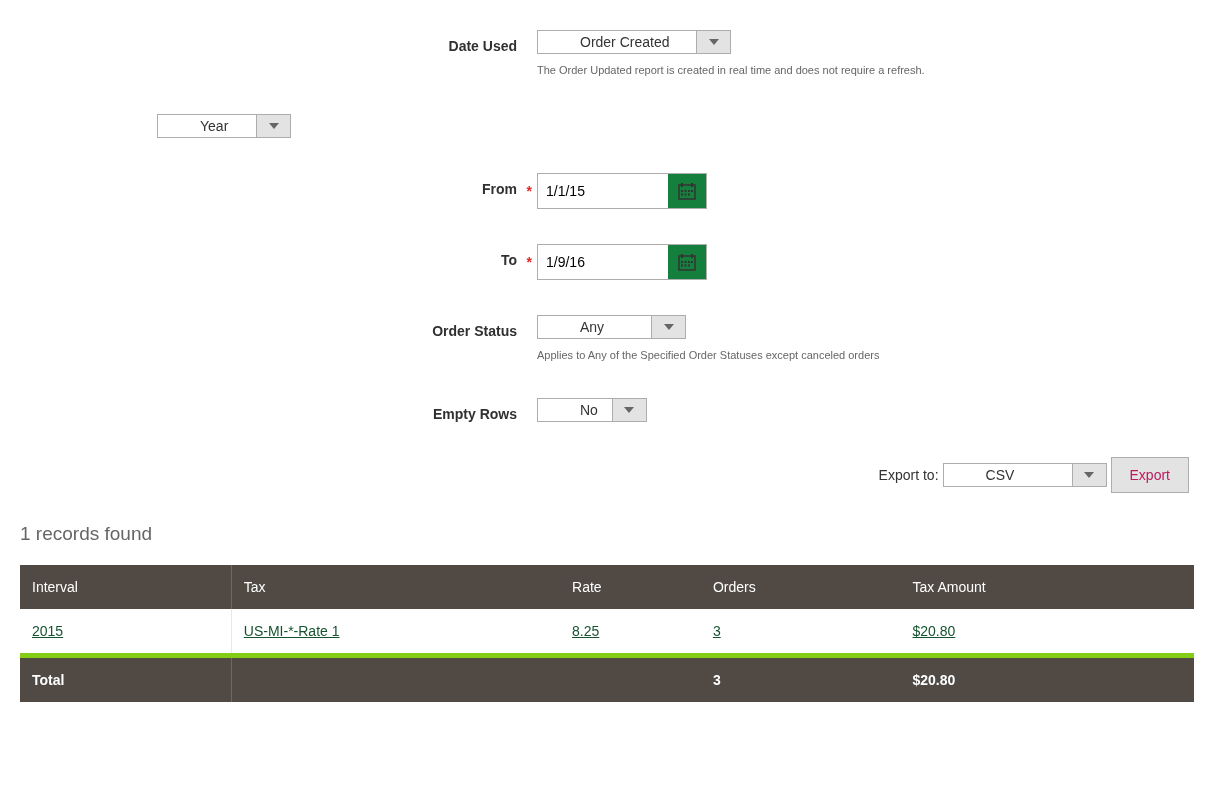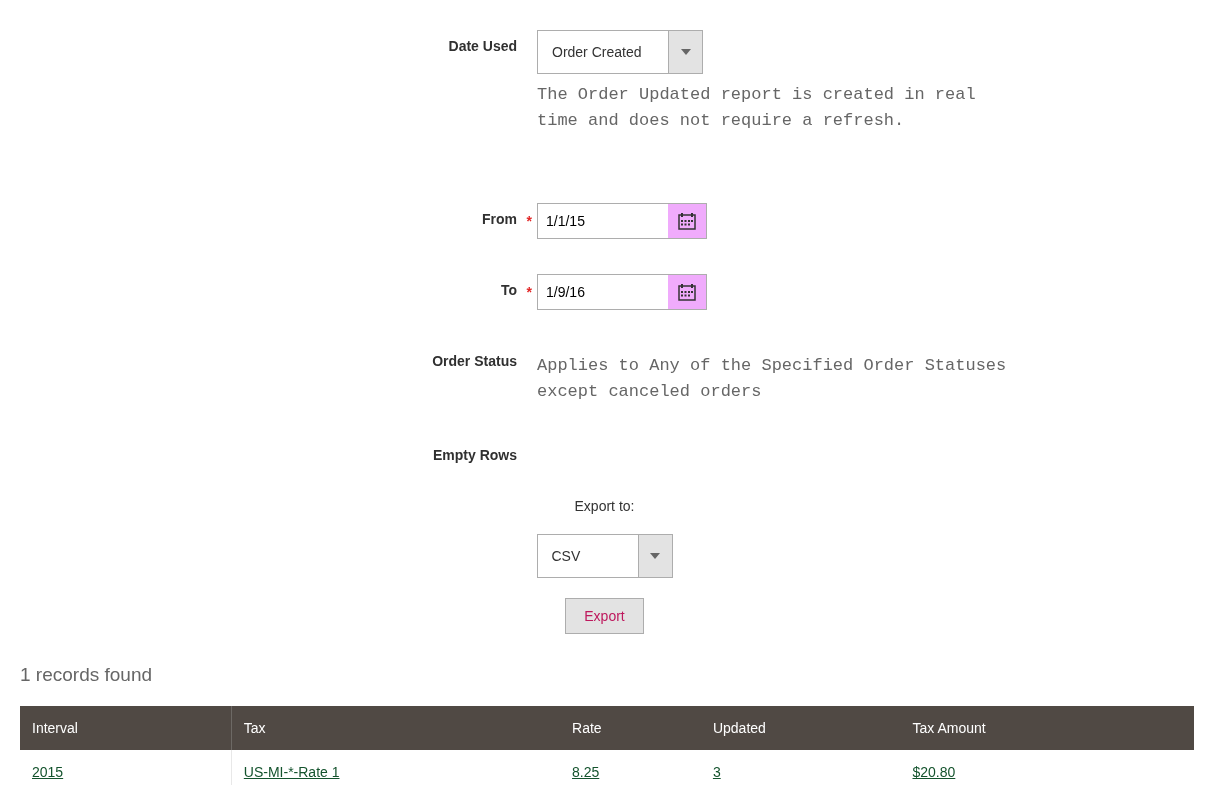--- a/index.html
+++ b/index.html
@@ -39,22 +39,23 @@
       right: 5px;
       top: 10px;
     }
     .form-control {
       flex: 1;
       max-width: 480px;
     }
     .select-wrapper {
       display: inline-flex;
       border: 1px solid #adadad;
-      height: 44px;
+      height: 24px;
       background: #fff;
+      padding-left: 28px;
     }
     .select-value {
       padding: 0 14px;
       display: flex;
       align-items: center;
       min-width: 70px;
       color: #333;
     }
     .select-arrow {
       width: 34px;
@@ -67,52 +68,50 @@
     }
     .select-arrow svg {
       width: 10px;
       height: 6px;
       fill: #666;
     }
     .date-wrapper {
       display: inline-flex;
       border: 1px solid #adadad;
       height: 36px;
-      background: #f0abfc;
+      background: #15803d;
       align-items: center;
     }
     .date-input {
       border: none;
       padding: 0 8px;
       height: 100%;
       width: 130px;
       font-size: 14px;
       outline: none;
     }
     .date-icon {
       padding: 0 10px;
       cursor: pointer;
       display: flex;
       align-items: center;
     }
     .help-text {
       color: #666;
-      font-size: 17px;
+      font-size: 11px;
       margin-top: 8px;
       line-height: 1.5;
-      font-family: Liberation Mono, monospace;
     }
     .export-row {
       display: flex;
       justify-content: flex-end;
       align-items: center;
-      gap: 20px;
+      gap: 4px;
       margin-bottom: 30px;
       padding-right: 5px;
-      flex-direction: column;
     }
     .export-label {
       color: #333;
     }
     .export-button {
       background: #e3e3e3;
       border: 1px solid #adadad;
       padding: 9px 18px;
       font-size: 14px;
       color: #be185d;
@@ -172,20 +171,30 @@
           <svg viewBox="0 0 10 6">
               <path d="M0 0 L5 6 L10 0 Z"></path>
             </svg>
         </div>
       </div>
       <div class="help-text">The Order Updated report is created in real time and does not require a refresh.</div>
     </div>
   </div>
 
   <div class="form-row">
+    <div class="form-control">
+      <div class="select-wrapper">
+        <div class="select-value">Year</div>
+        <div class="select-arrow">
+          <svg viewBox="0 0 10 6">
+              <path d="M0 0 L5 6 L10 0 Z"></path>
+            </svg>
+        </div>
+      </div>
+    </div>
   </div>
 
   <div class="form-row">
     <div class="form-label">
       <span>From</span>
       <span class="required-mark">*</span>
     </div>
     <div class="form-control">
       <div class="date-wrapper">
         <input class="date-input" value="1/1/15" style="">
@@ -229,26 +238,44 @@
             <rect x="10" y="11.5" width="2" height="2" fill="#333"></rect>
           </svg>
         </span>
       </div>
     </div>
   </div>
 
   <div class="form-row">
     <div class="form-label">Order Status</div>
     <div class="form-control">
+      <div class="select-wrapper">
+        <div class="select-value" style="min-width:85px;">Any</div>
+        <div class="select-arrow">
+          <svg viewBox="0 0 10 6">
+              <path d="M0 0 L5 6 L10 0 Z"></path>
+            </svg>
+        </div>
+      </div>
       <div class="help-text">Applies to Any of the Specified Order Statuses except canceled orders</div>
     </div>
   </div>
 
   <div class="form-row">
     <div class="form-label">Empty Rows</div>
+    <div class="form-control">
+      <div class="select-wrapper">
+        <div class="select-value" style="min-width:45px;">No</div>
+        <div class="select-arrow">
+          <svg viewBox="0 0 10 6">
+              <path d="M0 0 L5 6 L10 0 Z"></path>
+            </svg>
+        </div>
+      </div>
+    </div>
   </div>
 </div>
 
 <div class="export-row">
   <span class="export-label">Export to:</span>
   <div class="select-wrapper">
     <div class="select-value" style="min-width:100px;">CSV</div>
     <div class="select-arrow">
       <svg viewBox="0 0 10 6">
           <path d="M0 0 L5 6 L10 0 Z"></path>
@@ -259,21 +286,21 @@
 </div>
 
 <div class="records-found">1 records found</div>
 
 <table class="data-table">
   <thead>
     <tr>
       <th class="col-interval">Interval</th>
       <th class="col-tax">Tax</th>
       <th class="col-rate">Rate</th>
-      <th class="col-orders">Updated</th>
+      <th class="col-orders">Orders</th>
       <th class="col-amount">Tax Amount</th>
     </tr>
   </thead>
   <tbody>
     <tr>
       <td>2015</td>
       <td>US-MI-*-Rate 1</td>
       <td>8.25</td>
       <td>3</td>
       <td>$20.80</td>

